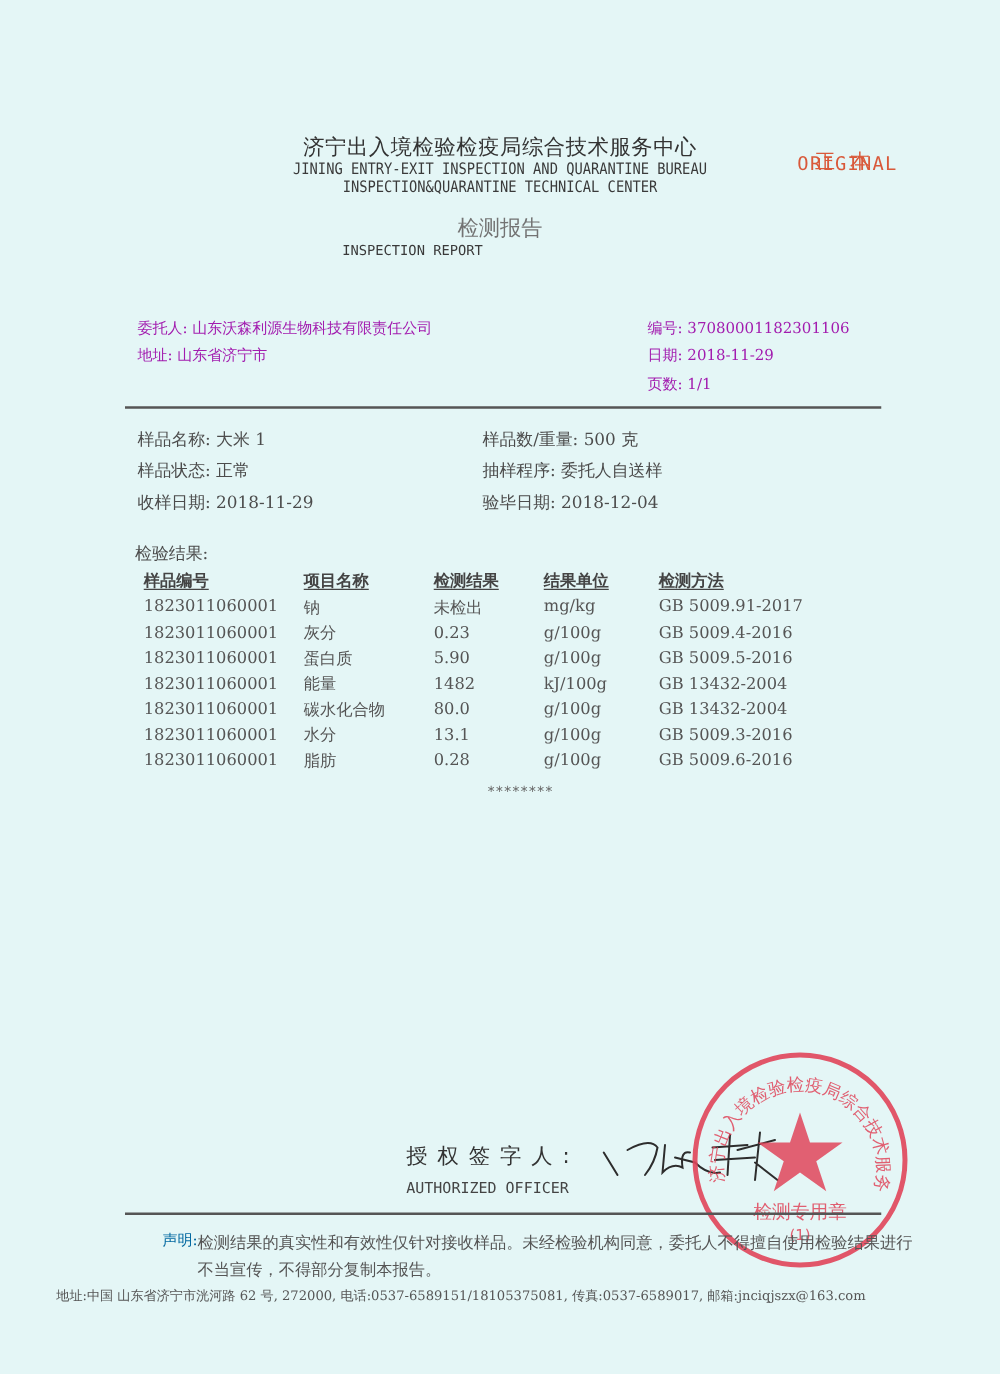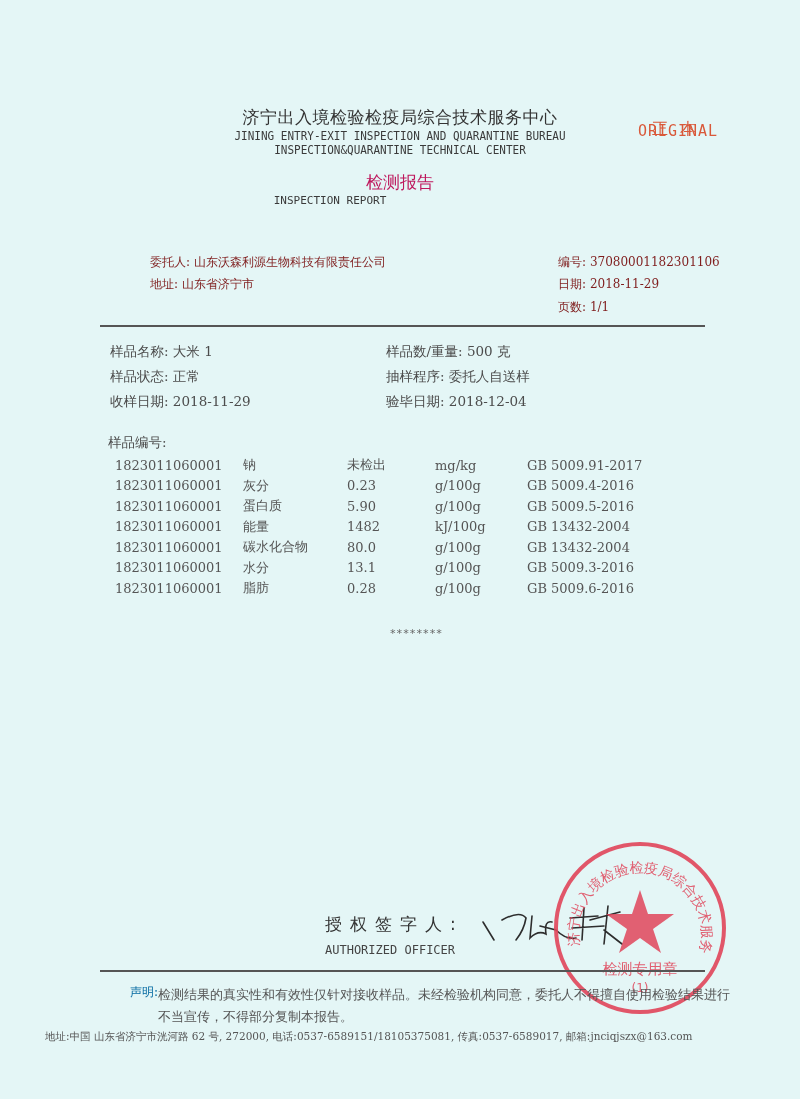--- a/index.html
+++ b/index.html
@@ -7,23 +7,23 @@
     width: 800px; height: 1099px; position: relative; overflow: hidden;
     background: #e4f6f6;
     font-family: "DejaVu Serif", "Liberation Serif", serif;
     color: #4a4f52;
   }
   .abs { position: absolute; }
   .title-cn { left: 0; width: 800px; top: 106px; text-align: center; font-size: 17px; color: #333; letter-spacing: 0.5px; }
   .title-en { left: 0; width: 800px; text-align: center; font-family: "DejaVu Sans Mono", "Liberation Mono", monospace; font-size: 11px; color: #3a3a3a; transform: scaleY(1.15); }
   .orig-cn { left: 640px; top: 103px; width: 80px; text-align: center; font-size: 16px; color: #d9593a; letter-spacing: 12px; font-family: "DejaVu Sans", sans-serif; margin-top: 16px; }
   .orig-en { left: 637px; top: 122px; width: 82px; text-align: center; font-size: 15px; color: #d9593a; font-family: "DejaVu Sans Mono", "Liberation Mono", monospace; letter-spacing: 1px; }
-  .report-cn { left: 0; width: 800px; top: 171px; text-align: center; font-size: 17px; color: #be185d; }
+  .report-cn { left: 0; width: 800px; top: 171px; text-align: center; font-size: 17px; color: #737373; }
   .report-en { left: 0; width: 660px; top: 194px; text-align: center; font-family: "DejaVu Sans Mono", "Liberation Mono", monospace; font-size: 11px; color: #3a3a3a; }
-  .meta { font-size: 12px; color: #7f1d1d; margin-left: 40px; }
+  .meta { font-size: 12px; color: #a21caf; }
   .field { font-size: 13.5px; color: #4c4c4c; }
   .hr { height: 1.5px; background: #555; }
   .table { left: 115px; top: 455px; font-size: 13px; color: #555; }
   .tr { display: flex; height: 20.5px; align-items: center; }
   .c1 { width: 128px; }
   .c2 { width: 104px; }
   .c3 { width: 88px; }
   .c4 { width: 92px; }
   .c5 { width: 160px; }
   .th { font-family: "DejaVu Sans", sans-serif; font-weight: bold; font-size: 13px; color: #444; }
@@ -90,23 +90,30 @@
 </div>
 <div class="abs field" style="left:386px; top:368px;">
   <span>抽样程序:</span>
   <span>委托人自送样</span>
 </div>
 <div class="abs field" style="left:386px; top:393px;">
   <span>验毕日期:</span>
   <span>2018-12-04</span>
 </div>
 
-<div class="abs field" style="left:108px; top:434px;">样品编号:</div>
+<div class="abs field" style="left:108px; top:434px;">检验结果:</div>
 
 <div class="abs table">
+  <div class="tr th">
+    <div class="c1"><span>样品编号</span></div>
+    <div class="c2"><span>项目名称</span></div>
+    <div class="c3"><span>检测结果</span></div>
+    <div class="c4"><span>结果单位</span></div>
+    <div class="c5"><span>检测方法</span></div>
+  </div>
   <div class="tr">
     <div class="c1">1823011060001</div>
     <div class="c2">钠</div>
     <div class="c3">未检出</div>
     <div class="c4">mg/kg</div>
     <div class="c5">GB 5009.91-2017</div>
   </div>
   <div class="tr">
     <div class="c1">1823011060001</div>
     <div class="c2">灰分</div>

